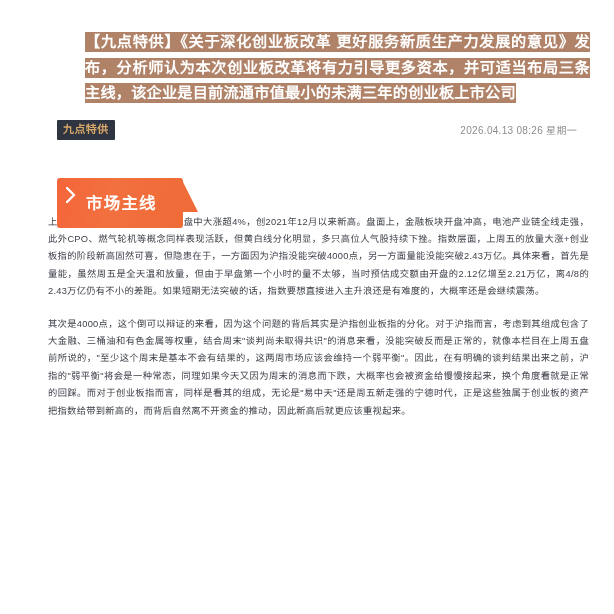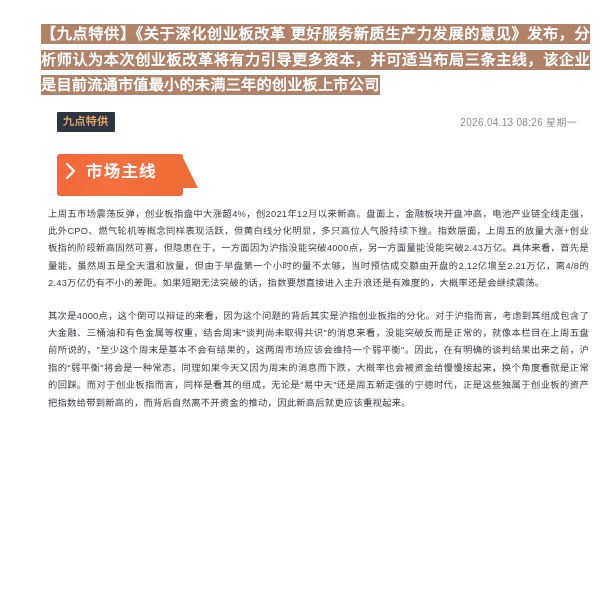--- a/index.html
+++ b/index.html
@@ -19,21 +19,22 @@
   .page {
     position: relative;
     width: 614px;
     height: 614px;
     box-sizing: border-box;
     background: #ffffff;
   }
 
   
   .headline-wrap {
-    padding: 21px 24px 0 41px;
+    padding: 29px 24px 0 41px;
+    margin-left: 44px;
   }
   .headline {
     margin: 0;
     font-size: 15.2px;
     line-height: 25.5px;
     font-weight: bold;
     color: #ffffff;
     letter-spacing: 0.2px;
     text-align: justify;
     text-justify: inter-ideograph;
@@ -77,24 +78,25 @@
   .banner-wrap {
     position: relative;
     margin: 22px 0 0 0;
     padding-left: 57px;
     height: 42px;
   }
   .banner {
     position: relative;
     display: inline-block;
     height: 42px;
-    padding: 0 26px 0 29px;
+    padding: 8px 26px 0 29px;
     background: linear-gradient(100deg, #f4663a 0%, #f2703f 45%, #ef6b37 100%);
     border-radius: 3px 3px 3px 3px;
     overflow: visible;
+    margin-top: 16px;
   }
   .banner::after {
     content: "";
     position: absolute;
     right: -15px;
     top: 0;
     width: 0;
     height: 0;
     border-top: 34px solid transparent;
     border-left: 17px solid #ef6b37;

